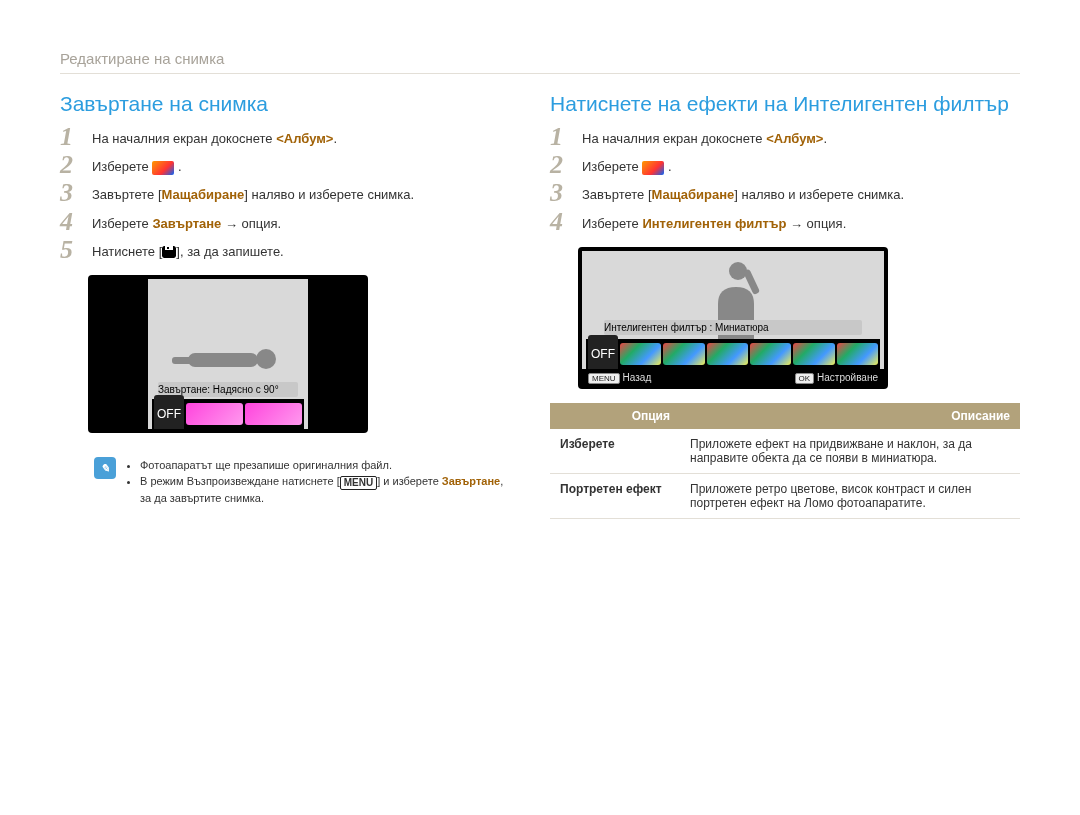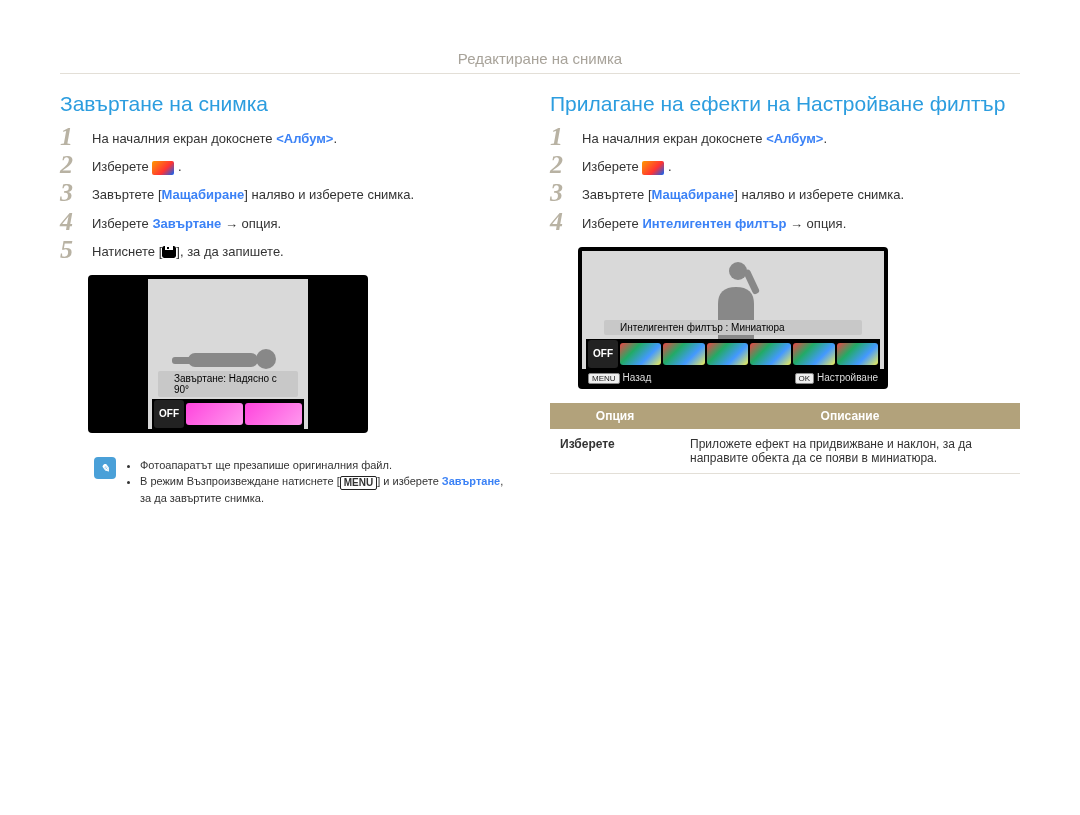--- a/index.html
+++ b/index.html
@@ -1,52 +1,52 @@
 <!DOCTYPE html>
 <html><head>
 <meta charset="utf-8">
 <style>
   html,body{margin:0;padding:0;background:#fff;font-family:Arial,Helvetica,sans-serif;color:#333;font-size:13px;}
   .page{width:1080px;height:815px;padding:50px 60px 0 60px;box-sizing:border-box;position:relative;}
-  .breadcrumb{color:#a8a39a;font-size:15px;border-bottom:1px solid #e3dfd7;padding-bottom:6px;margin-bottom:18px;text-align:center;}
+  .breadcrumb{color:#a8a39a;font-size:15px;border-bottom:1px solid #e3dfd7;padding-bottom:6px;margin-bottom:18px;}
   .cols{display:flex;gap:20px;}
   .col{flex:1;}
   h2.section{color:#2c9ddf;font-weight:normal;font-size:21px;margin:0 0 14px 0;}
   .intro{font-size:13px;margin:0 0 10px 0;}
   ol.steps{list-style:none;padding:0;margin:0;counter-reset:step;}
   ol.steps>li{position:relative;padding-left:32px;margin:10px 0;font-size:13px;line-height:1.4;}
   ol.steps>li::before{counter-increment:step;content:counter(step);position:absolute;left:0;top:-6px;color:#b8b2a3;font:italic 700 26px/1 "Times New Roman",serif;}
   .icon-thumb{display:inline-block;width:22px;height:14px;background:linear-gradient(135deg,#f90,#f33 60%,#06f);vertical-align:middle;border-radius:2px;}
   .icon-disk{display:inline-block;width:14px;height:12px;border-radius:2px;vertical-align:middle;position:relative;}
   .btn-key{display:inline-block;border:1px solid #222;border-radius:2px;padding:0 3px;font-size:10px;font-weight:bold;line-height:12px;vertical-align:middle;background:#fff;}
-  b{font-weight:bold;color:#3b82f6;}
+  b{font-weight:bold;color:#a16207;}
   
   .shot{background:#000;border-radius:4px;padding:4px;margin:14px 0 14px 28px;position:relative;}
   .shot-inner{background:#d9d9d9;height:118px;position:relative;overflow:hidden;}
   .person{position:absolute;left:50%;top:8px;transform:translateX(-50%);fill:#888;}
-  .label-strip{position:absolute;left:22px;right:22px;bottom:34px;background:#c8c8c8;color:#000;font-size:10px;padding:2px 16px;border-radius:2px;text-align:left;}
+  .label-strip{position:absolute;left:22px;right:22px;bottom:34px;background:#c8c8c8;color:#000;font-size:10px;padding:2px 0;border-radius:2px;text-align:left;}
   .thumbs{position:absolute;left:4px;right:4px;bottom:0;height:30px;display:flex;gap:2px;align-items:center;padding:2px;box-sizing:border-box;background:#000;}
   .thumbs .pill{flex:1;height:22px;background:linear-gradient(135deg,#e44,#2a6,#49f,#ee5);border-radius:3px;}
-  .thumbs .off{flex:0 0 30px;height:28px;background:#222;color:#fff;font-size:10px;display:flex;align-items:center;justify-content:center;border-radius:3px;font-weight:bold;}
+  .thumbs .off{flex:0 0 30px;height:37px;background:#222;color:#fff;font-size:12px;display:flex;align-items:center;justify-content:center;border-radius:3px;}
   .thumbs .pink{background:linear-gradient(135deg,#f4d,#f9e)}
   .shot-foot{display:flex;justify-content:space-between;align-items:center;color:#ddd;font-size:10px;padding:3px 6px 1px;}
   .shot-foot .key{display:inline-block;border:1px solid #888;border-radius:2px;padding:0 3px;font-size:8px;color:#222;background:#eee;margin-right:3px;}
   .shotA{width:272px;}
   .shotA .shot-inner{height:150px;}
   .shotA .lying{position:absolute;left:50%;top:80px;transform:translate(-50%,-50%);}
   .shotA .side-blk{position:absolute;top:0;bottom:0;width:56px;background:#000;}
   .shotA .side-blk.l{left:0}.shotA .side-blk.r{right:0}
   .shotB{width:302px;}
   
   .note{display:flex;gap:10px;padding:10px 14px 10px 6px;border-radius:4px;margin-left:28px;font-size:11px;color:#333;line-height:1.5;}
   .note .badge{flex:0 0 22px;height:22px;border-radius:4px;background:#4aa0d8;color:#fff;display:flex;align-items:center;justify-content:center;font-style:italic;font-weight:bold;}
   .note ul{margin:0;padding-left:14px;}
   
   table.opts{width:100%;border-collapse:collapse;font-size:12px;margin-top:6px;}
-  table.opts th{background:#b2a27b;color:#fff;text-align:center;font-weight:bold;padding:6px 10px;font-size:12px;}
+  table.opts th{background:#b2a27b;color:#fff;text-align:right;font-weight:bold;padding:6px 10px;font-size:12px;}
   table.opts td{padding:8px 10px;border-bottom:1px solid #e3dfd7;vertical-align:top;}
   table.opts td.name{font-weight:bold;width:110px;}
   .pgfoot{position:absolute;bottom:20px;width:100%;left:0;text-align:center;font-size:12px;color:#666;}
 </style>
 </head>
 <body>
 
 <div class="page">
   <div class="breadcrumb">Редактиране на снимка</div>
   <div class="cols">
@@ -86,21 +86,21 @@
       <div class="note">
         <div class="badge">✎</div>
         <ul>
           <li>Фотоапаратът ще презапише оригиналния файл.</li>
           <li><span>В режим Възпроизвеждане натиснете [</span><span class="btn-key">MENU</span><span>] и изберете </span><b>Завъртане</b><span>, за да завъртите снимка.</span></li>
         </ul>
       </div>
     </div>
 
     <div class="col">
-      <h2 class="section">Прилагане на ефекти на Настройване филтър</h2>
+      <h2 class="section">Натиснете на ефекти на Интелигентен филтър</h2>
       <ol class="steps">
         <li><span>На началния екран докоснете </span><b>&lt;Албум&gt;</b><span>.</span></li>
         <li><span>Изберете </span><span class="icon-thumb"></span><span> .</span></li>
         <li><span>Завъртете [</span><b>Мащабиране</b><span>] наляво и изберете снимка.</span></li>
         <li><span>Изберете </span><b>Интелигентен филтър</b><span> → опция.</span></li>
       </ol>
 
       <div class="shot shotB">
         <div class="shot-inner">
           <svg class="person" width="70" height="80" viewBox="0 0 70 80">
@@ -130,18 +130,22 @@
             <tr>
           <th>Опция</th>
           <th>Описание</th>
         </tr>
           </thead>
         <tbody>
           <tr>
               <td class="name">Изберете</td>
               <td>Приложете ефект на придвижване и наклон, за да направите обекта да се появи в миниатюра.</td>
             </tr>
+          <tr>
+              <td class="name">Портретен ефект</td>
+              <td>Приложете ретро цветове, висок контраст и силен портретен ефект на Ломо фотоапаратите.</td>
+            </tr>
         </tbody>
       </table>
     </div>
   </div>
 
 </div>
 
 </body></html>

